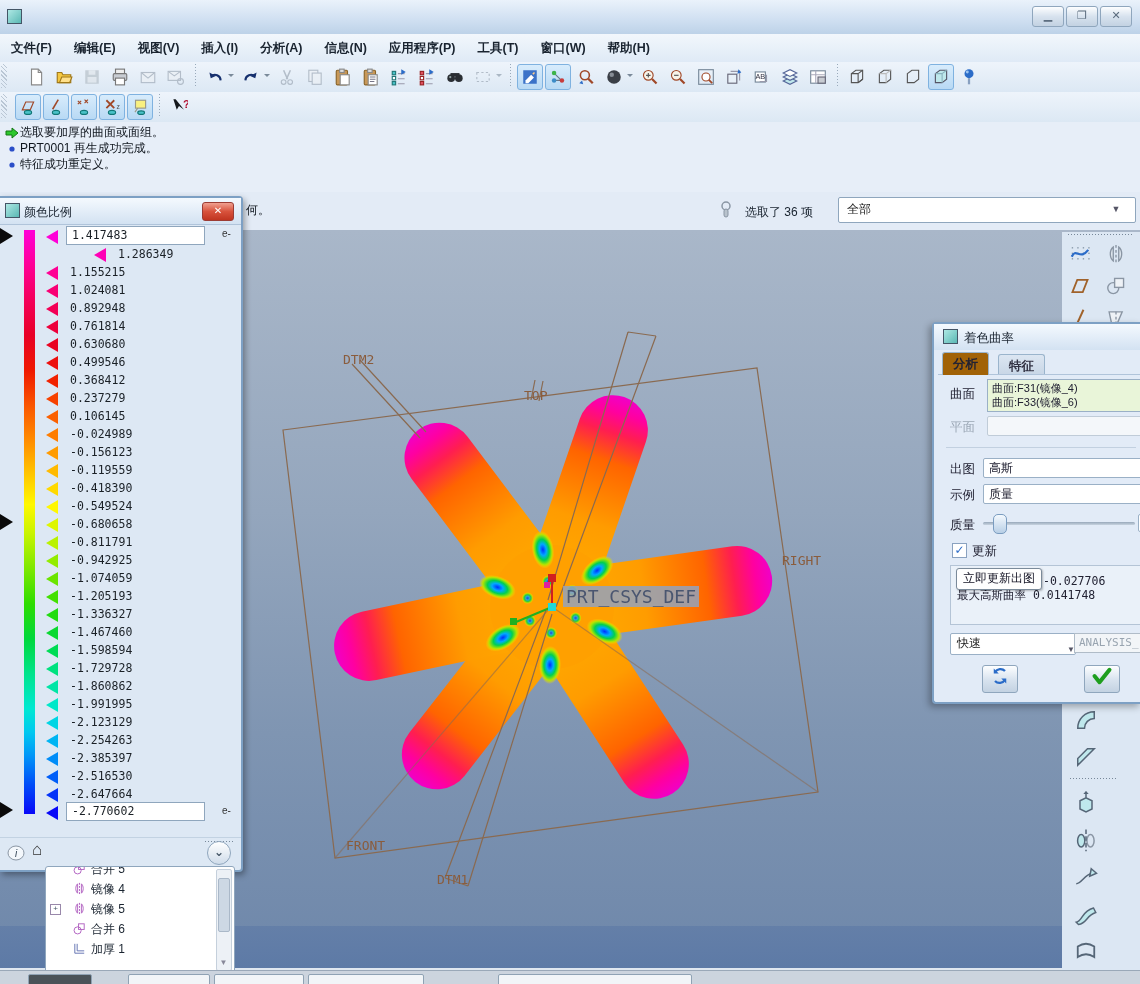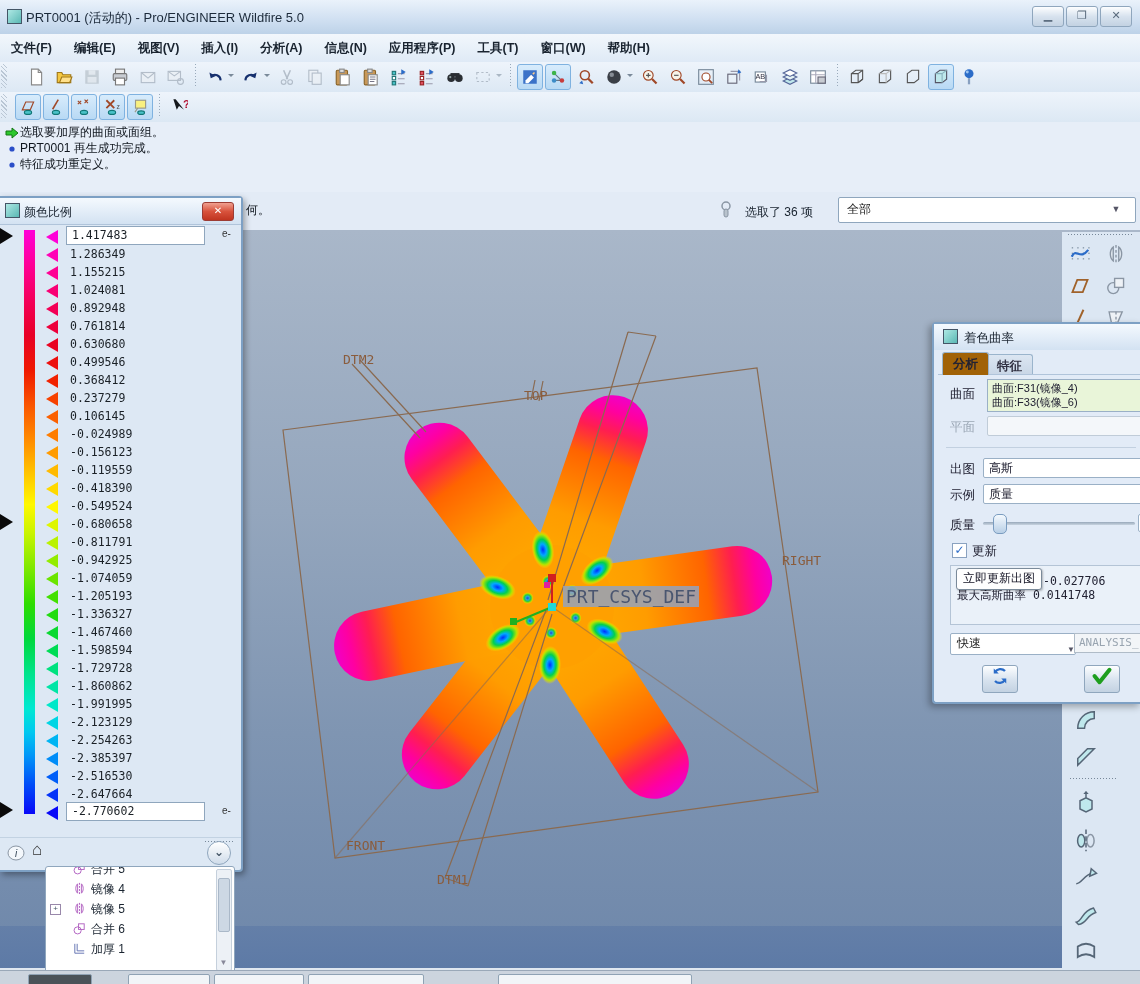--- a/index.html
+++ b/index.html
@@ -120,21 +120,20 @@
   .bbox{position:absolute;top:3px;height:14px;background:#f2f5f8;border:1px solid #8fa2b4;border-radius:2px 2px 0 0;}
   .cube-ic{display:inline-block;width:13px;height:13px;background:linear-gradient(135deg,#aee8e4,#5ab8b4);border:1px solid #456;}
 </style>
 </head>
 <body>
 
 <div id="app">
 
   <div id="titlebar" class="abs">
     <span class="abs cube-ic" style="left:7px;top:9px;"></span>
-    <span id="title-text" class="abs">PRT0001 (活动的) - Pro/ENGINEER Wildfire 5.0</span>
     <span class="winbtn abs" style="right:76px;">▁</span>
     <span class="winbtn abs" style="right:42px;">❐</span>
     <span class="winbtn abs" style="right:8px;">✕</span>
   </div>
 
   <div id="menubar" class="abs"><span class="menu-item">文件(F)</span><span class="menu-item">编辑(E)</span><span class="menu-item">视图(V)</span><span class="menu-item">插入(I)</span><span class="menu-item">分析(A)</span><span class="menu-item">信息(N)</span><span class="menu-item">应用程序(P)</span><span class="menu-item">工具(T)</span><span class="menu-item">窗口(W)</span><span class="menu-item">帮助(H)</span></div>
 
   <div id="toolbar1" class="abs"><span class="grip"></span><span style="display:inline-block;width:14px;"></span><span class="tbtn"><svg width="18" height="18" viewBox="0 0 16 16">
           <path d="M4 1h6l3 3v11H4z" fill="#fff" stroke="#888"></path>
           <path d="M10 1v3h3" fill="none" stroke="#888"></path>
@@ -458,21 +457,21 @@
       <span class="cube cube-ic"></span>
       <span class="ttl">颜色比例</span>
       <span id="scale-close">✕</span>
     </div>
     <div id="scale-bar" style="background: linear-gradient(rgb(255, 0, 216) 0%, rgb(255, 0, 150) 6%, rgb(244, 0, 90) 12%, rgb(232, 0, 38) 18%, rgb(239, 24, 0) 24%, rgb(250, 85, 0) 30%, rgb(255, 140, 0) 36%, rgb(255, 200, 0) 42%, rgb(255, 248, 0) 47%, rgb(200, 244, 0) 52%, rgb(125, 232, 0) 58%, rgb(46, 221, 0) 64%, rgb(0, 216, 60) 70%, rgb(0, 228, 140) 76%, rgb(0, 232, 210) 82%, rgb(0, 200, 240) 86%, rgb(0, 150, 248) 90%, rgb(0, 76, 248) 95%, rgb(8, 8, 248) 100%);"></div>
     <div id="scale-rows">
         <div class="srow" style="top:30px;">
           <span class="smarker" style="border-right-color:rgb(255,0,216);"></span>
           <span class="sval boxed">1.417483</span>
         </div>
-        <div class="srow" style="top:48px;">
+        <div class="srow" style="top:48px;margin-left:48px;">
           <span class="smarker" style="border-right-color:rgb(255,0,182);"></span>
           <span class="sval">1.286349</span>
         </div>
         <div class="srow" style="top:66px;">
           <span class="smarker" style="border-right-color:rgb(255,0,148);"></span>
           <span class="sval">1.155215</span>
         </div>
         <div class="srow" style="top:84px;padding-left:28px;">
           <span class="smarker" style="border-right-color:rgb(249,0,116);"></span>
           <span class="sval">1.024081</span>
@@ -641,21 +640,21 @@
       <div id="tree-down">▼</div>
     </div>
   </div>
 
   <div id="dialog" class="abs">
     <div id="dlg-title">
       <span class="cube cube-ic"></span>
       <span class="ttl">着色曲率</span>
     </div>
     <div class="tab active" style="left:8px;">分析</div>
-    <div class="tab inactive" style="left:52px;">特征</div>
+    <div class="tab inactive" style="left:64px;">特征</div>
     <div id="dlg-body">
       <span class="dlabel" style="top:11px;">曲面</span>
       <div id="surface-box">
           <div>曲面:F31(镜像_4)</div>
           <div>曲面:F33(镜像_6)</div>
         </div>
       <span class="dlabel dis" style="top:44px;">平面</span>
       <div class="dinput" style="left:49px;top:41px;width:150px;height:18px;background:#f4f7fa;border-color:#c0ccd8;"></div>
       <div id="dsep"></div>
       <span class="dlabel" style="top:86px;">出图</span>

